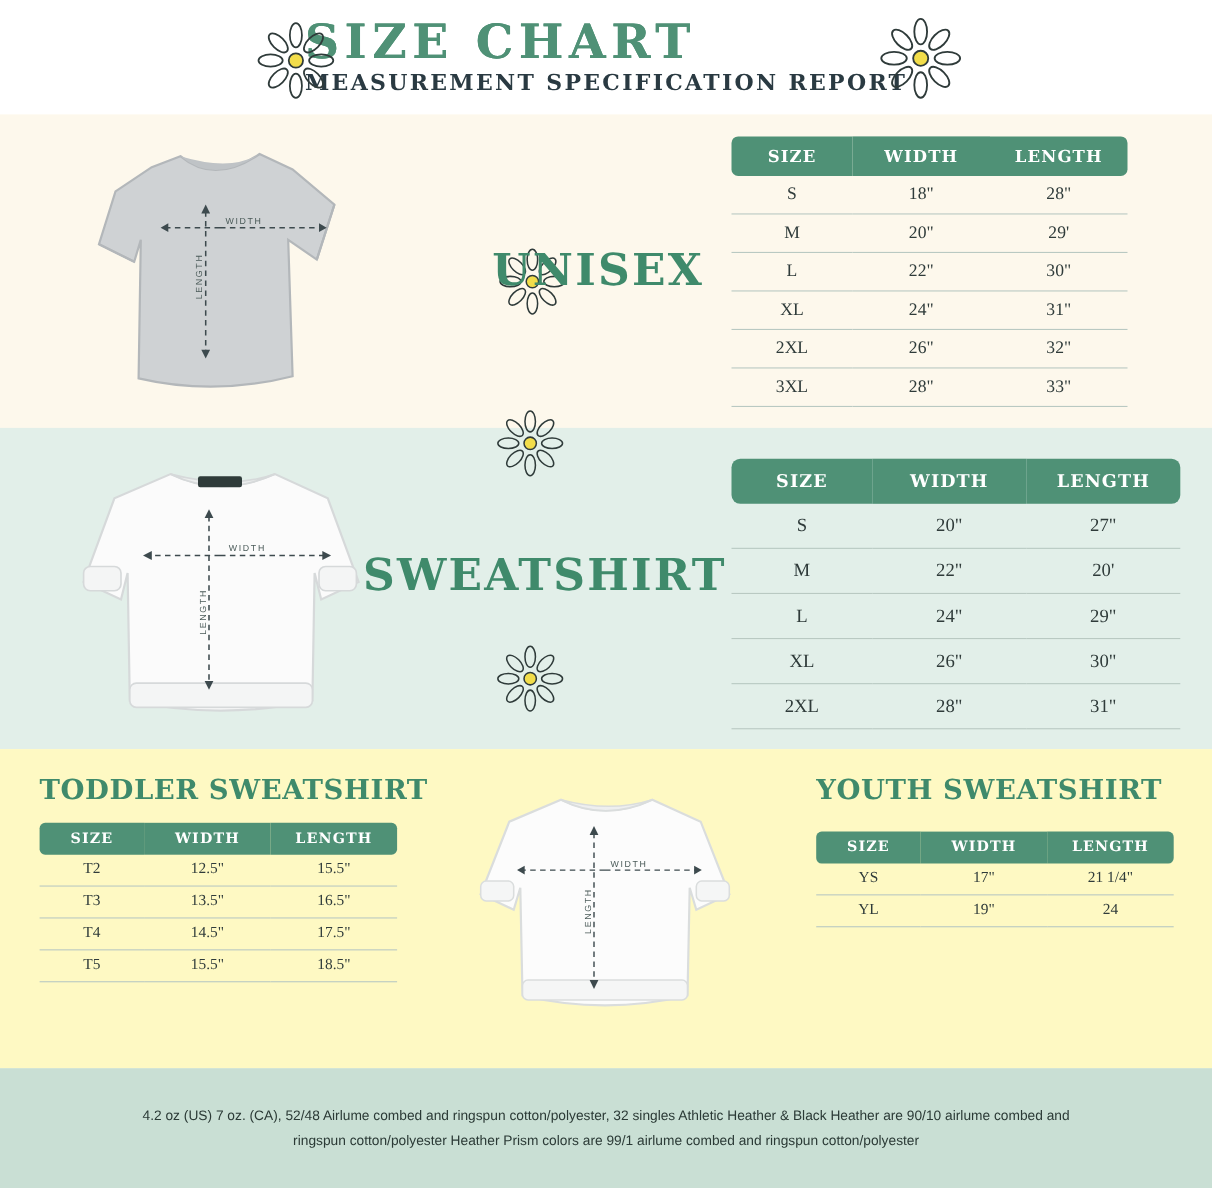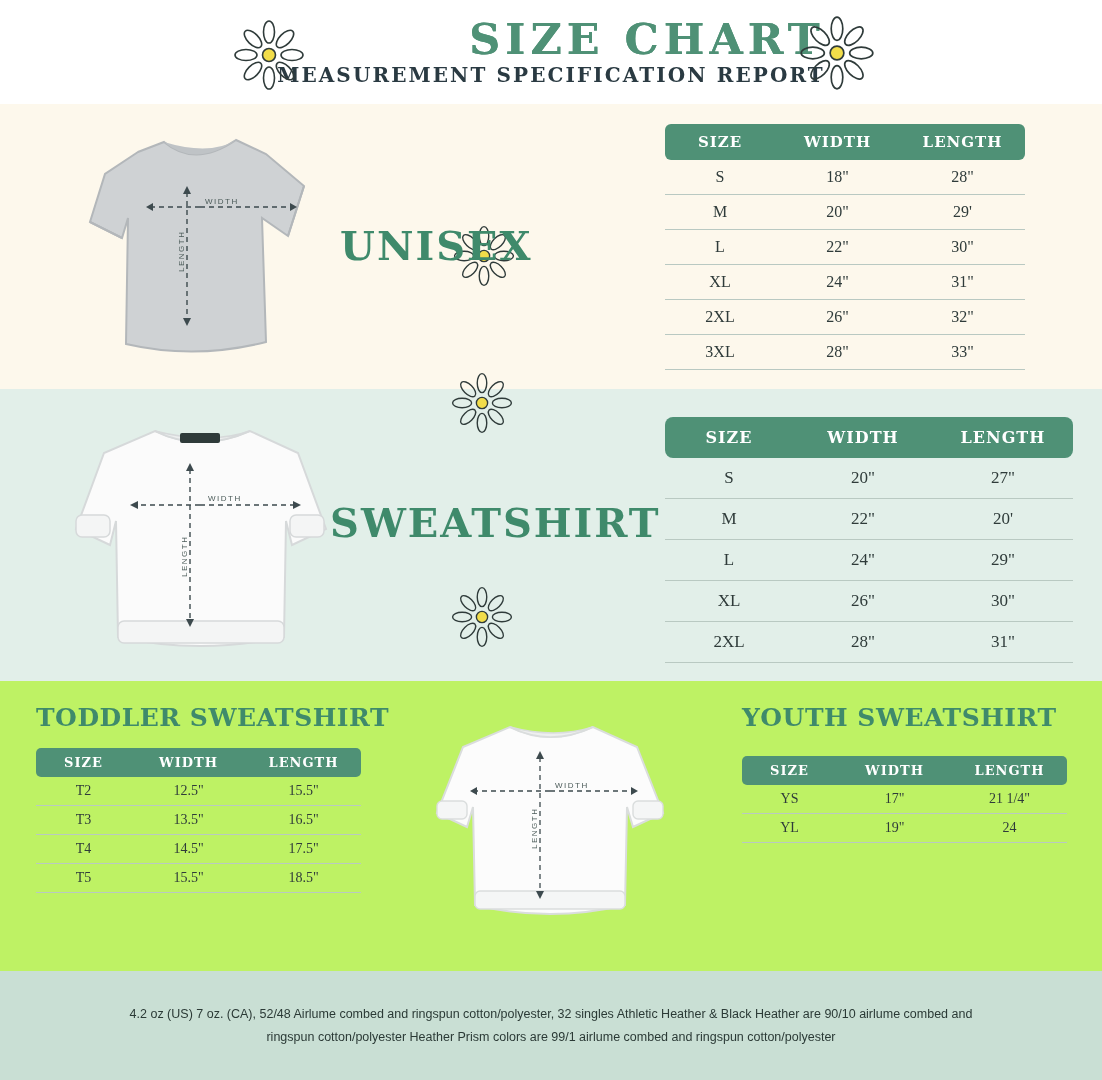--- a/index.html
+++ b/index.html
@@ -19,21 +19,21 @@
   
   .header {
     height: 104px;
     background: #ffffff;
     display: flex;
     align-items: center;
     justify-content: center;
     position: relative;
   }
   .header-center {
-    text-align: right;
+    text-align: left;
     padding: 0 10px;
   }
   .title {
     font-family: "DejaVu Serif", serif;
     font-weight: bold;
     font-size: 43px;
     letter-spacing: 5px;
     color: #4f9176;
     line-height: 1.05;
     margin: 0;
@@ -59,24 +59,24 @@
   .daisy-right { position: absolute; left: 798px; top: 14px; }
 
   
   .band {
     position: relative;
     width: 1102px;
     box-sizing: border-box;
   }
   .band-unisex { height: 285px; background: #fdf8ec; }
   .band-sweat  { height: 292px; background: #e2efe9; }
-  .band-kids   { height: 290px; background: #bef264; }
+  .band-kids   { height: 290px; background: #fef9c3; }
   .section-label {
     flex: 1;
-    text-align: left;
+    text-align: right;
     font-family: "DejaVu Serif", serif;
     font-weight: bold;
     font-size: 40px;
     letter-spacing: 2px;
     color: #3f8a6b;
   }
 
   
   table.size-table {
     border-collapse: collapse;

